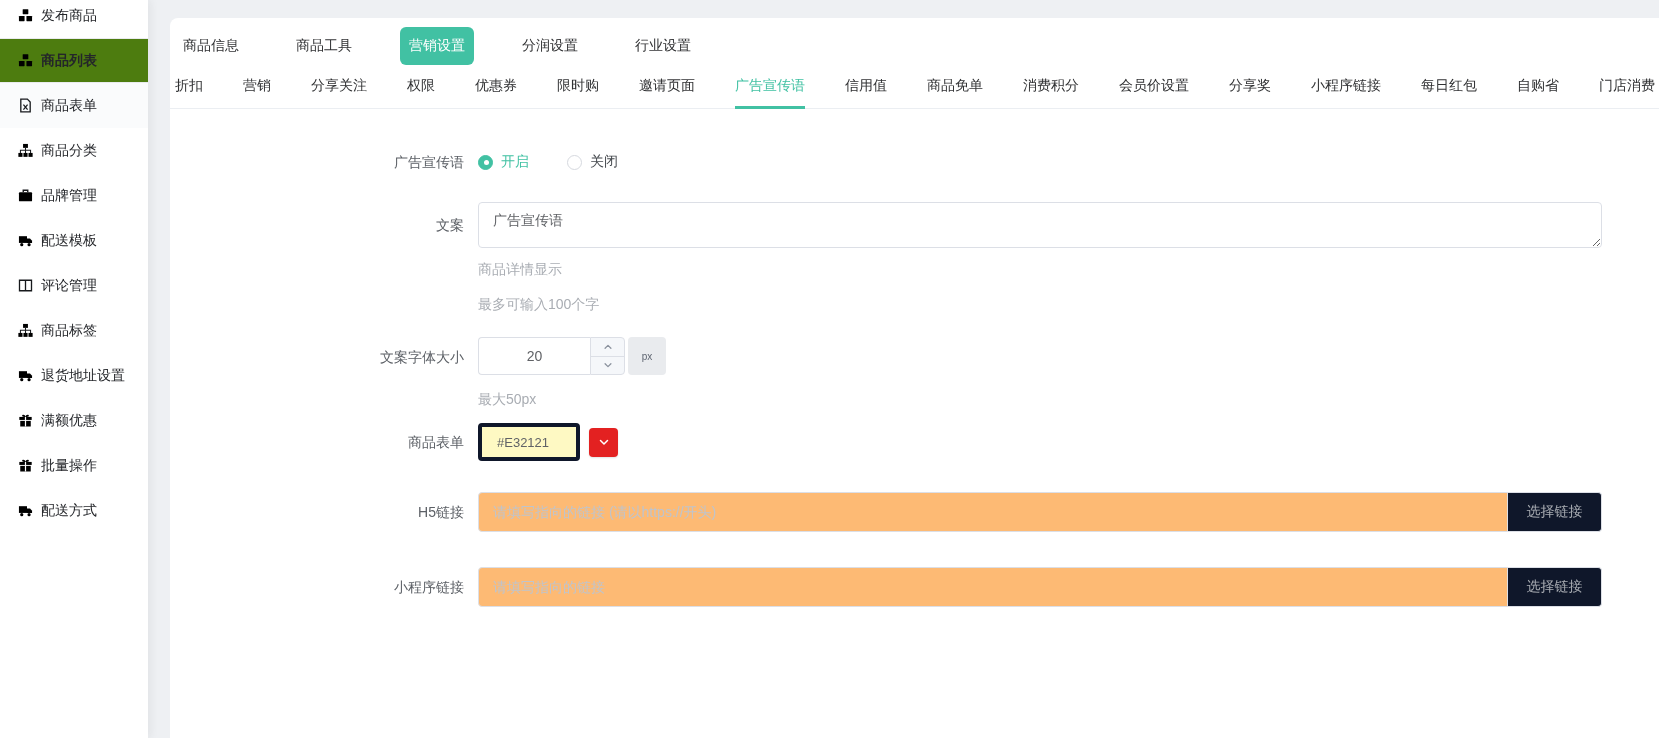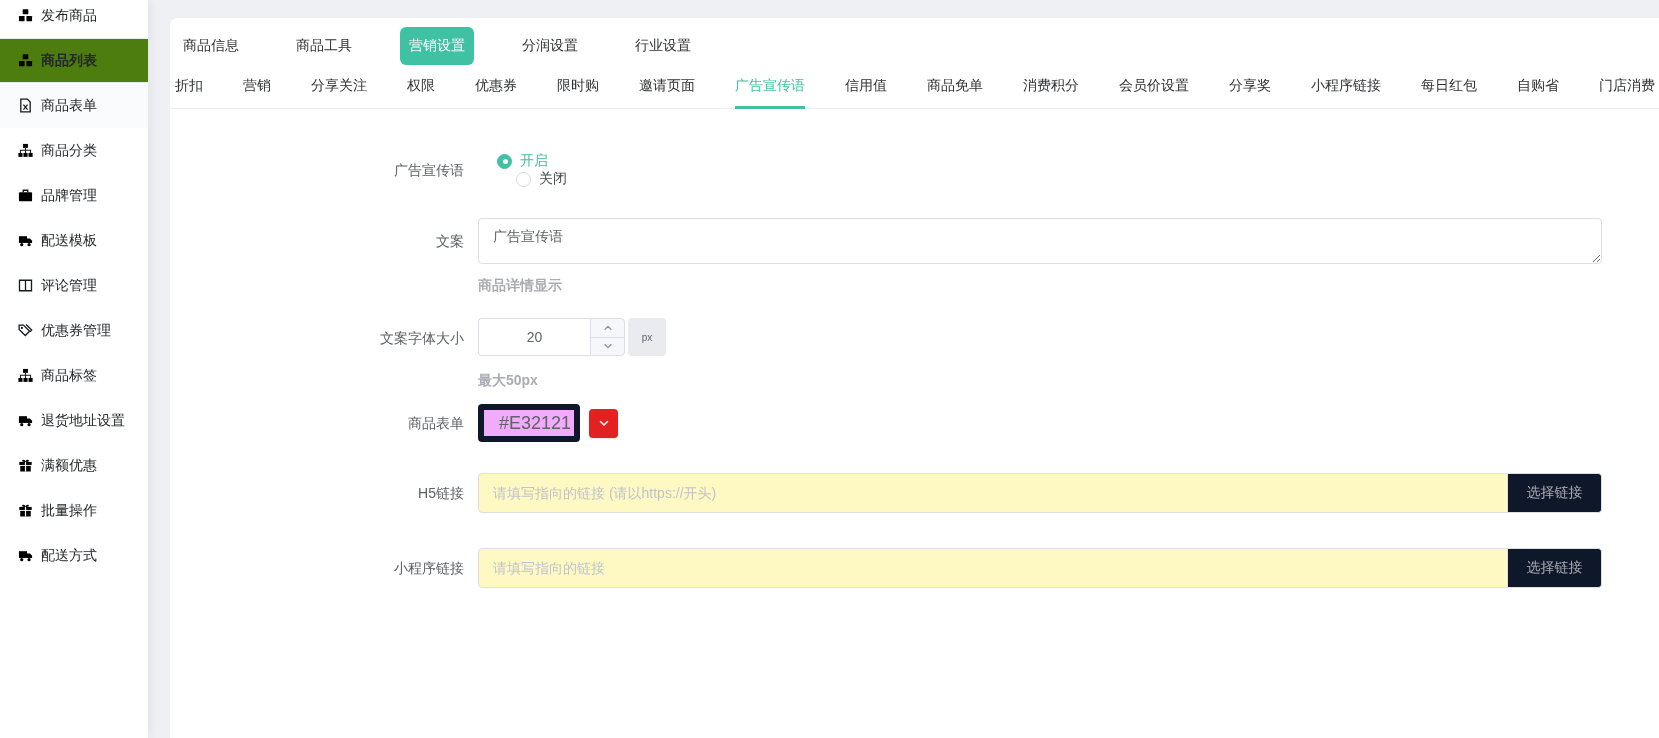--- a/index.html
+++ b/index.html
@@ -58,25 +58,25 @@
   .tab2.active { color:var(--accent); border-bottom-color:var(--accent); }
 
   
   .form { padding-left:198px; }
   .row { display:flex; align-items:center; }
   .row.top { align-items:flex-start; }
   .flabel {
     width:110px; min-width:110px; text-align:right; padding-right:14px;
     font-size:14px; color:#5c6066; line-height:20px;
   }
-  .help { font-size:14px; color:#a9adb3;font-weight:bold; }
+  .help { font-size:14px; color:#a9adb3; }
 
   
   .row-radio { margin-top:43px; }
-  .radios { display:flex; align-items:center;flex-direction:column; }
+  .radios { display:flex; align-items:flex-end; }
   .radio { display:inline-flex; align-items:center; cursor:pointer; }
   .radio + .radio { margin-left:38px; }
   .radio .dot {
     width:15px; height:15px; border-radius:50%;
     border:1px solid #d6d9df; background:#fff; margin-right:8px; position:relative; flex:none;
   }
   .radio.checked .dot { background:var(--accent); border-color:var(--accent); }
   .radio.checked .dot::after {
     content:""; position:absolute; left:4.5px; top:4.5px; width:5px; height:5px;
     border-radius:50%; background:#fff;
@@ -116,39 +116,39 @@
   .spin-btn svg { width:10px; height:10px; }
   .unit-box {
     width:38px; height:38px; margin-left:3px; background:#e9ebee; border-radius:4px;
     display:flex; align-items:center; justify-content:center; font-size:10px; color:#5f6672;
   }
   .help-c { margin-top:16px; }
 
   
   .row-color { margin-top:14px; }
   .color-input {
-    width:102px; height:38px; border:6px solid #0f172a; border-radius:4px;
-    padding:0 0 0 15px; font-size:18px; color:#606266; outline:none; background:#f0abfc;
+    width:102px; height:38px; border:4px solid #0f172a; border-radius:4px;
+    padding:0 0 0 15px; font-size:13px; color:#606266; outline:none; background:#fef9c3;
     font-family:"Liberation Sans","DejaVu Sans",sans-serif;
   }
   .color-btn {
     width:29px; height:29px; margin-left:9px; border:none; cursor:pointer;
     background:var(--swatch); border-radius:4px;
     display:flex; align-items:center; justify-content:center; color:#fff;
     box-shadow:0 1px 2px rgba(0,0,0,.12);
   }
   .color-btn svg { width:12px; height:12px; }
 
   
   .row-h5 { margin-top:31px; }
   .row-mini { margin-top:35px; }
   .link-group { display:flex; width:1124px; height:40px; }
   .link-input {
     flex:1; border:1px solid #dcdfe6; border-radius:4px 0 0 4px;
-    padding:0 14px; font-size:14px; color:#606266; outline:none; background:#fef9c3;
+    padding:0 14px; font-size:14px; color:#606266; outline:none; background:#fdba74;
     font-family:"Liberation Sans","DejaVu Sans",sans-serif;
   }
   input::placeholder, textarea::placeholder { color:#bfc4cc; }
   .link-btn {
     width:94px; background:#0f172a; border:1px solid #dcdfe6; border-left:none;
     border-radius:0 4px 4px 0; display:flex; align-items:center; justify-content:center;
     font-size:14px; color:#a9adb3; cursor:pointer;
   }
 </style>
 </head>
@@ -240,26 +240,20 @@
     <svg>
           <use href="#icon-truck"></use>
         </svg>
     <span>配送模板</span>
   </div>
       <div class="side-item">
     <svg>
           <use href="#icon-columns"></use>
         </svg>
     <span>评论管理</span>
-  </div>
-      <div class="side-item">
-    <svg>
-          <use href="#icon-tags"></use>
-        </svg>
-    <span>优惠券管理</span>
   </div>
       <div class="side-item">
     <svg>
           <use href="#icon-sitemap"></use>
         </svg>
     <span>商品标签</span>
   </div>
       <div class="side-item">
     <svg>
           <use href="#icon-truck"></use>
@@ -375,20 +369,21 @@
           <span class="rlabel">关闭</span>
         </span>
       </div>
     </div>
 
     <div class="row row-copy top">
       <div class="flabel">文案</div>
       <div class="copy-control">
         <textarea class="copy" style="">广告宣传语</textarea>
         <div class="help help-a">商品详情显示</div>
+        <div class="help help-b">最多可输入100个字</div>
       </div>
     </div>
 
     <div class="row row-font top">
       <div class="flabel" style="padding-top:10px">文案字体大小</div>
       <div class="num-wrap">
         <div class="num-group">
           <input class="num-input" value="20" style="">
           <div class="spinner">
             <div class="spin-btn up">

